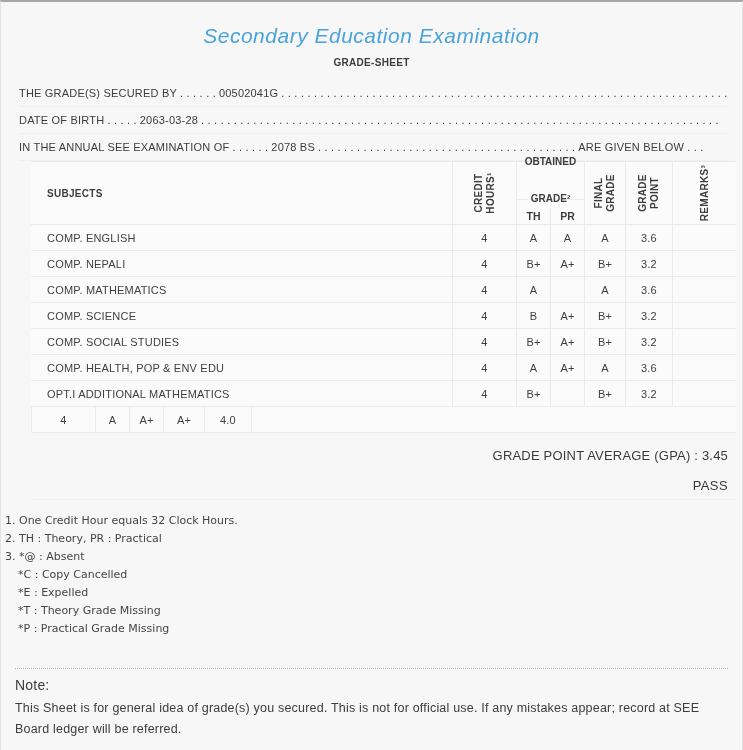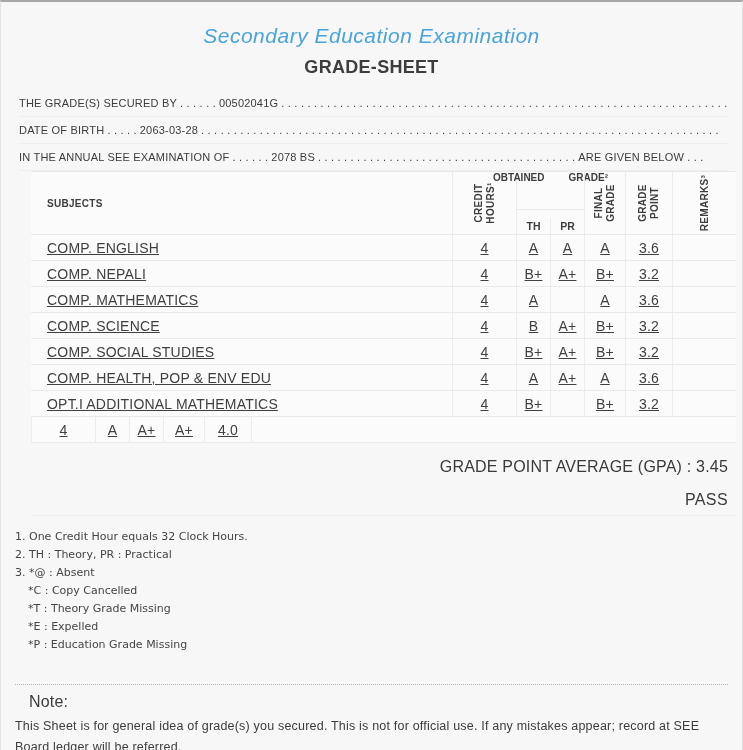--- a/index.html
+++ b/index.html
@@ -16,21 +16,21 @@
   }
 
   
   .page-title {
     margin-top: 22px; text-align: center;
     font-size: 21px; font-weight: 400; letter-spacing: 0.5px;
     color: #4aa4da; line-height: 1.15; font-style: italic;
   }
   .page-subtitle {
     margin-top: 9px; text-align: center;
-    font-size: 18px; font-weight: 700; letter-spacing: 0.3px;
+    font-size: 10px; font-weight: 700; letter-spacing: 0.3px;
     color: #3d3d3d;
   }
 
   
   .info { margin: 12px 14px 0 18px; }
   .info-line {
     height: 27px; line-height: 26px;
     white-space: nowrap; overflow: hidden;
     font-size: 11px; color: #3c3c3c;
     border-bottom: 1px solid #efefef;
@@ -52,58 +52,58 @@
   .h.final { width: 41px; }
   .h.gp { width: 47px; }
   .h.remarks { width: 64px; }
   .rot {
     position: absolute; top: 50%; left: 50%;
     transform: translate(-50%,-50%) rotate(-90deg);
     text-align: center; white-space: nowrap; line-height: 1.2;
   }
   .rot div { letter-spacing: 0.3px; }
   .obt-top {
-    height: 38px; display: flex; flex-direction: row; justify-content: center;
+    height: 38px; display: flex; flex-direction: column; justify-content: center;
     text-align: center; border-bottom: 1px solid #ebebeb; line-height: 1.25; gap: 24px;
   }
   .obt-sub { flex: 1; display: flex; margin-top: 8px; }
   .obt-sub .half {
     flex: 1; display: flex; align-items: center; justify-content: center;
     font-size: 10.5px;
   }
   .obt-sub .half.pr { border-left: 1px solid #ebebeb; }
 
   .trow { display: flex; height: 26px; border-bottom: 1px solid #ebebeb;
-          font-size: 14px; color: #3f3f3f; background: #fbfbfb; text-decoration: underline; }
+          font-size: 11px; color: #3f3f3f; background: #fbfbfb; }
   .c { display: flex; align-items: center; justify-content: center;
        border-left: 1px solid #ebebeb; letter-spacing: 0.2px; }
   .c.subj { flex: 1; border-left: none; justify-content: flex-start; padding-left: 16px; }
   .c.credit { width: 64px; }
   .c.th { width: 34px; }
   .c.pr { width: 34px; }
   .c.final { width: 41px; }
   .c.gp { width: 47px; }
   .c.remarks { width: 64px; }
 
   
-  .summary { margin: 0 6px 0 30px; text-align: right; font-size: 16px; color: #3a3a3a; }
+  .summary { margin: 0 6px 0 30px; text-align: right; font-size: 13px; color: #3a3a3a; }
   .summary .gpa { padding: 15px 8px 2px; letter-spacing: 0.2px; }
   .summary .result { padding: 13px 8px 6px; letter-spacing: 0.4px;
                      border-bottom: 1px solid #ededed; }
 
   
-  .footnotes { margin: 12px 14px 0 14px;
+  .footnotes { margin: 12px 14px 0 4px;
                font-family: "DejaVu Sans", sans-serif;
                font-size: 11px; color: #454545; }
   .fn { line-height: 18px; }
   .fn.indent { padding-left: 13px; }
 
   
   .note { margin: 30px 14px 0 14px; border-top: 1px dotted #b5b5b5; padding-top: 8px; }
-  .note-label { font-size: 16px; color: #3c3c3c; letter-spacing: 0.2px; margin-left: 14px; }
+  .note-label { font-size: 14px; color: #3c3c3c; letter-spacing: 0.2px; }
   .note-text { margin-top: 5px; font-size: 12.5px; line-height: 1.65;
                color: #3c3c3c; letter-spacing: 0.2px; }
 </style>
 </head>
 <body>
 
 <h1 class="page-title">Secondary Education Examination</h1>
 <div class="page-subtitle">GRADE-SHEET</div>
 
 <div class="info">
@@ -242,21 +242,21 @@
 <div class="summary">
   <div class="gpa">GRADE POINT AVERAGE (GPA) : 3.45</div>
   <div class="result">PASS</div>
 </div>
 
 <div class="footnotes">
   <div class="fn">1. One Credit Hour equals 32 Clock Hours.</div>
   <div class="fn">2. TH : Theory, PR : Practical</div>
   <div class="fn">3. *@ : Absent</div>
   <div class="fn indent">*C : Copy Cancelled</div>
+  <div class="fn indent">*E : Expelled</div>
   <div class="fn indent">*T : Theory Grade Missing</div>
-  <div class="fn indent">*E : Expelled</div>
-  <div class="fn indent">*P : Education Grade Missing</div>
+  <div class="fn indent">*P : Practical Grade Missing</div>
 </div>
 
 <div class="note">
   <div class="note-label">Note:</div>
   <div class="note-text">This Sheet is for general idea of grade(s) you secured. This is not for official use. If any mistakes appear; record at SEE Board ledger will be referred.</div>
 </div>
 
 </body></html>

